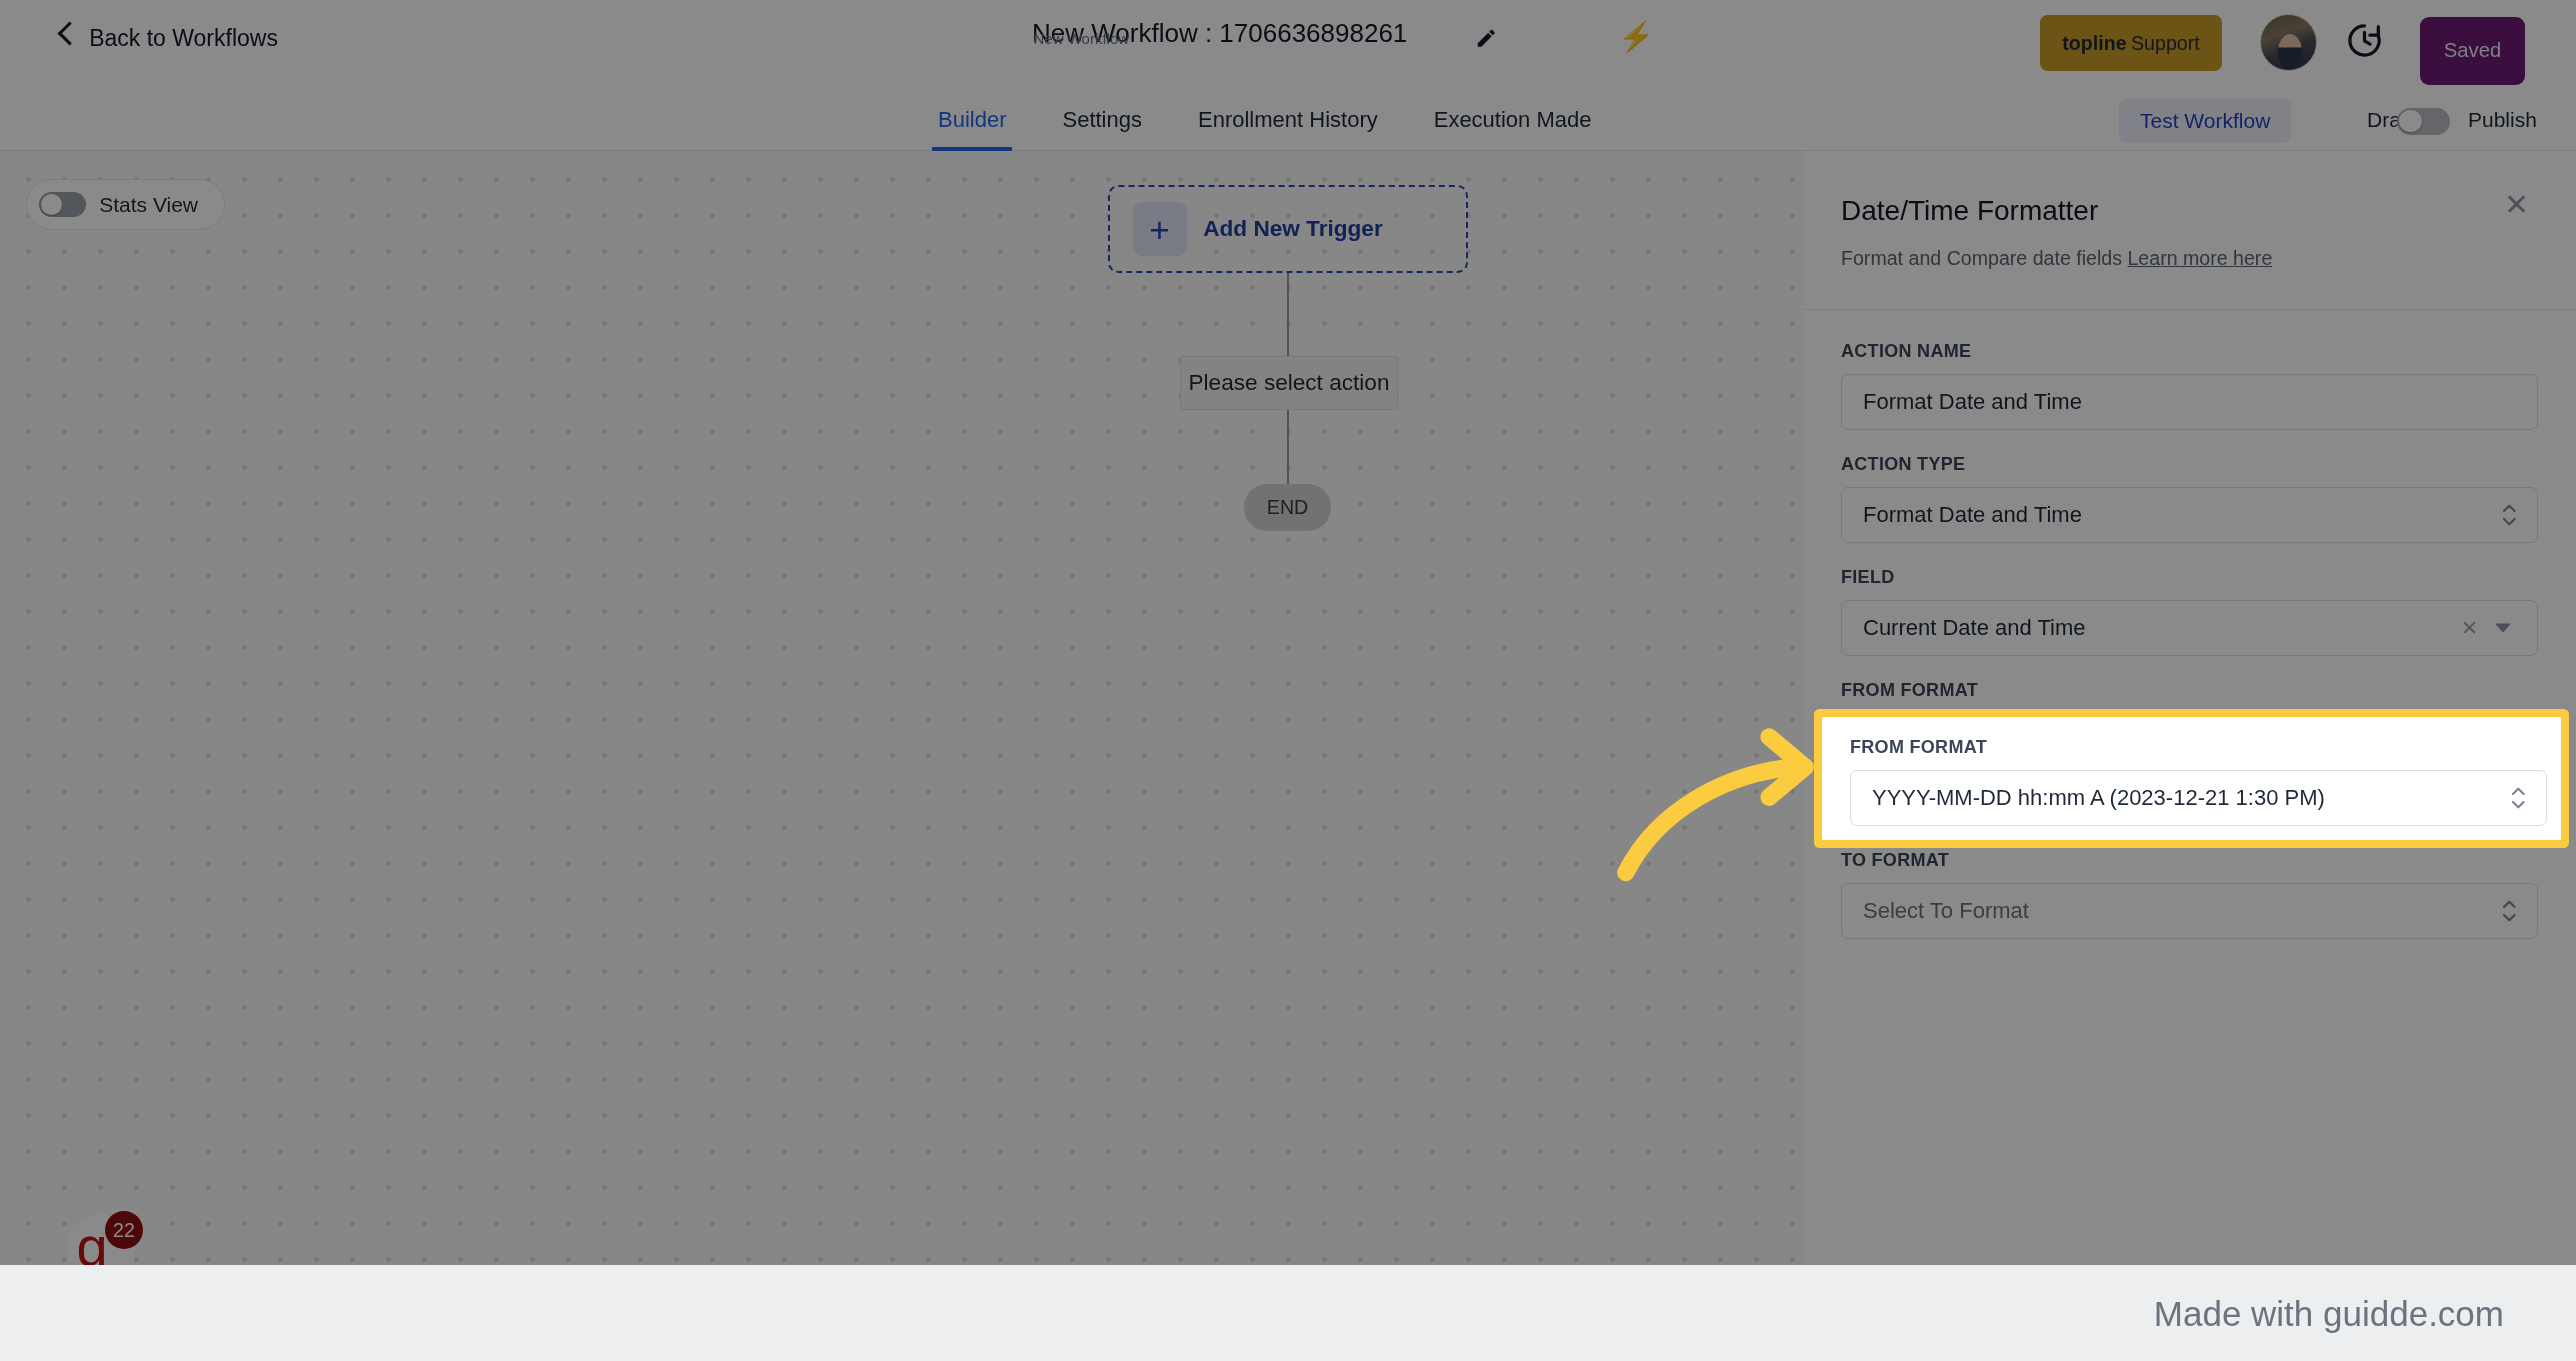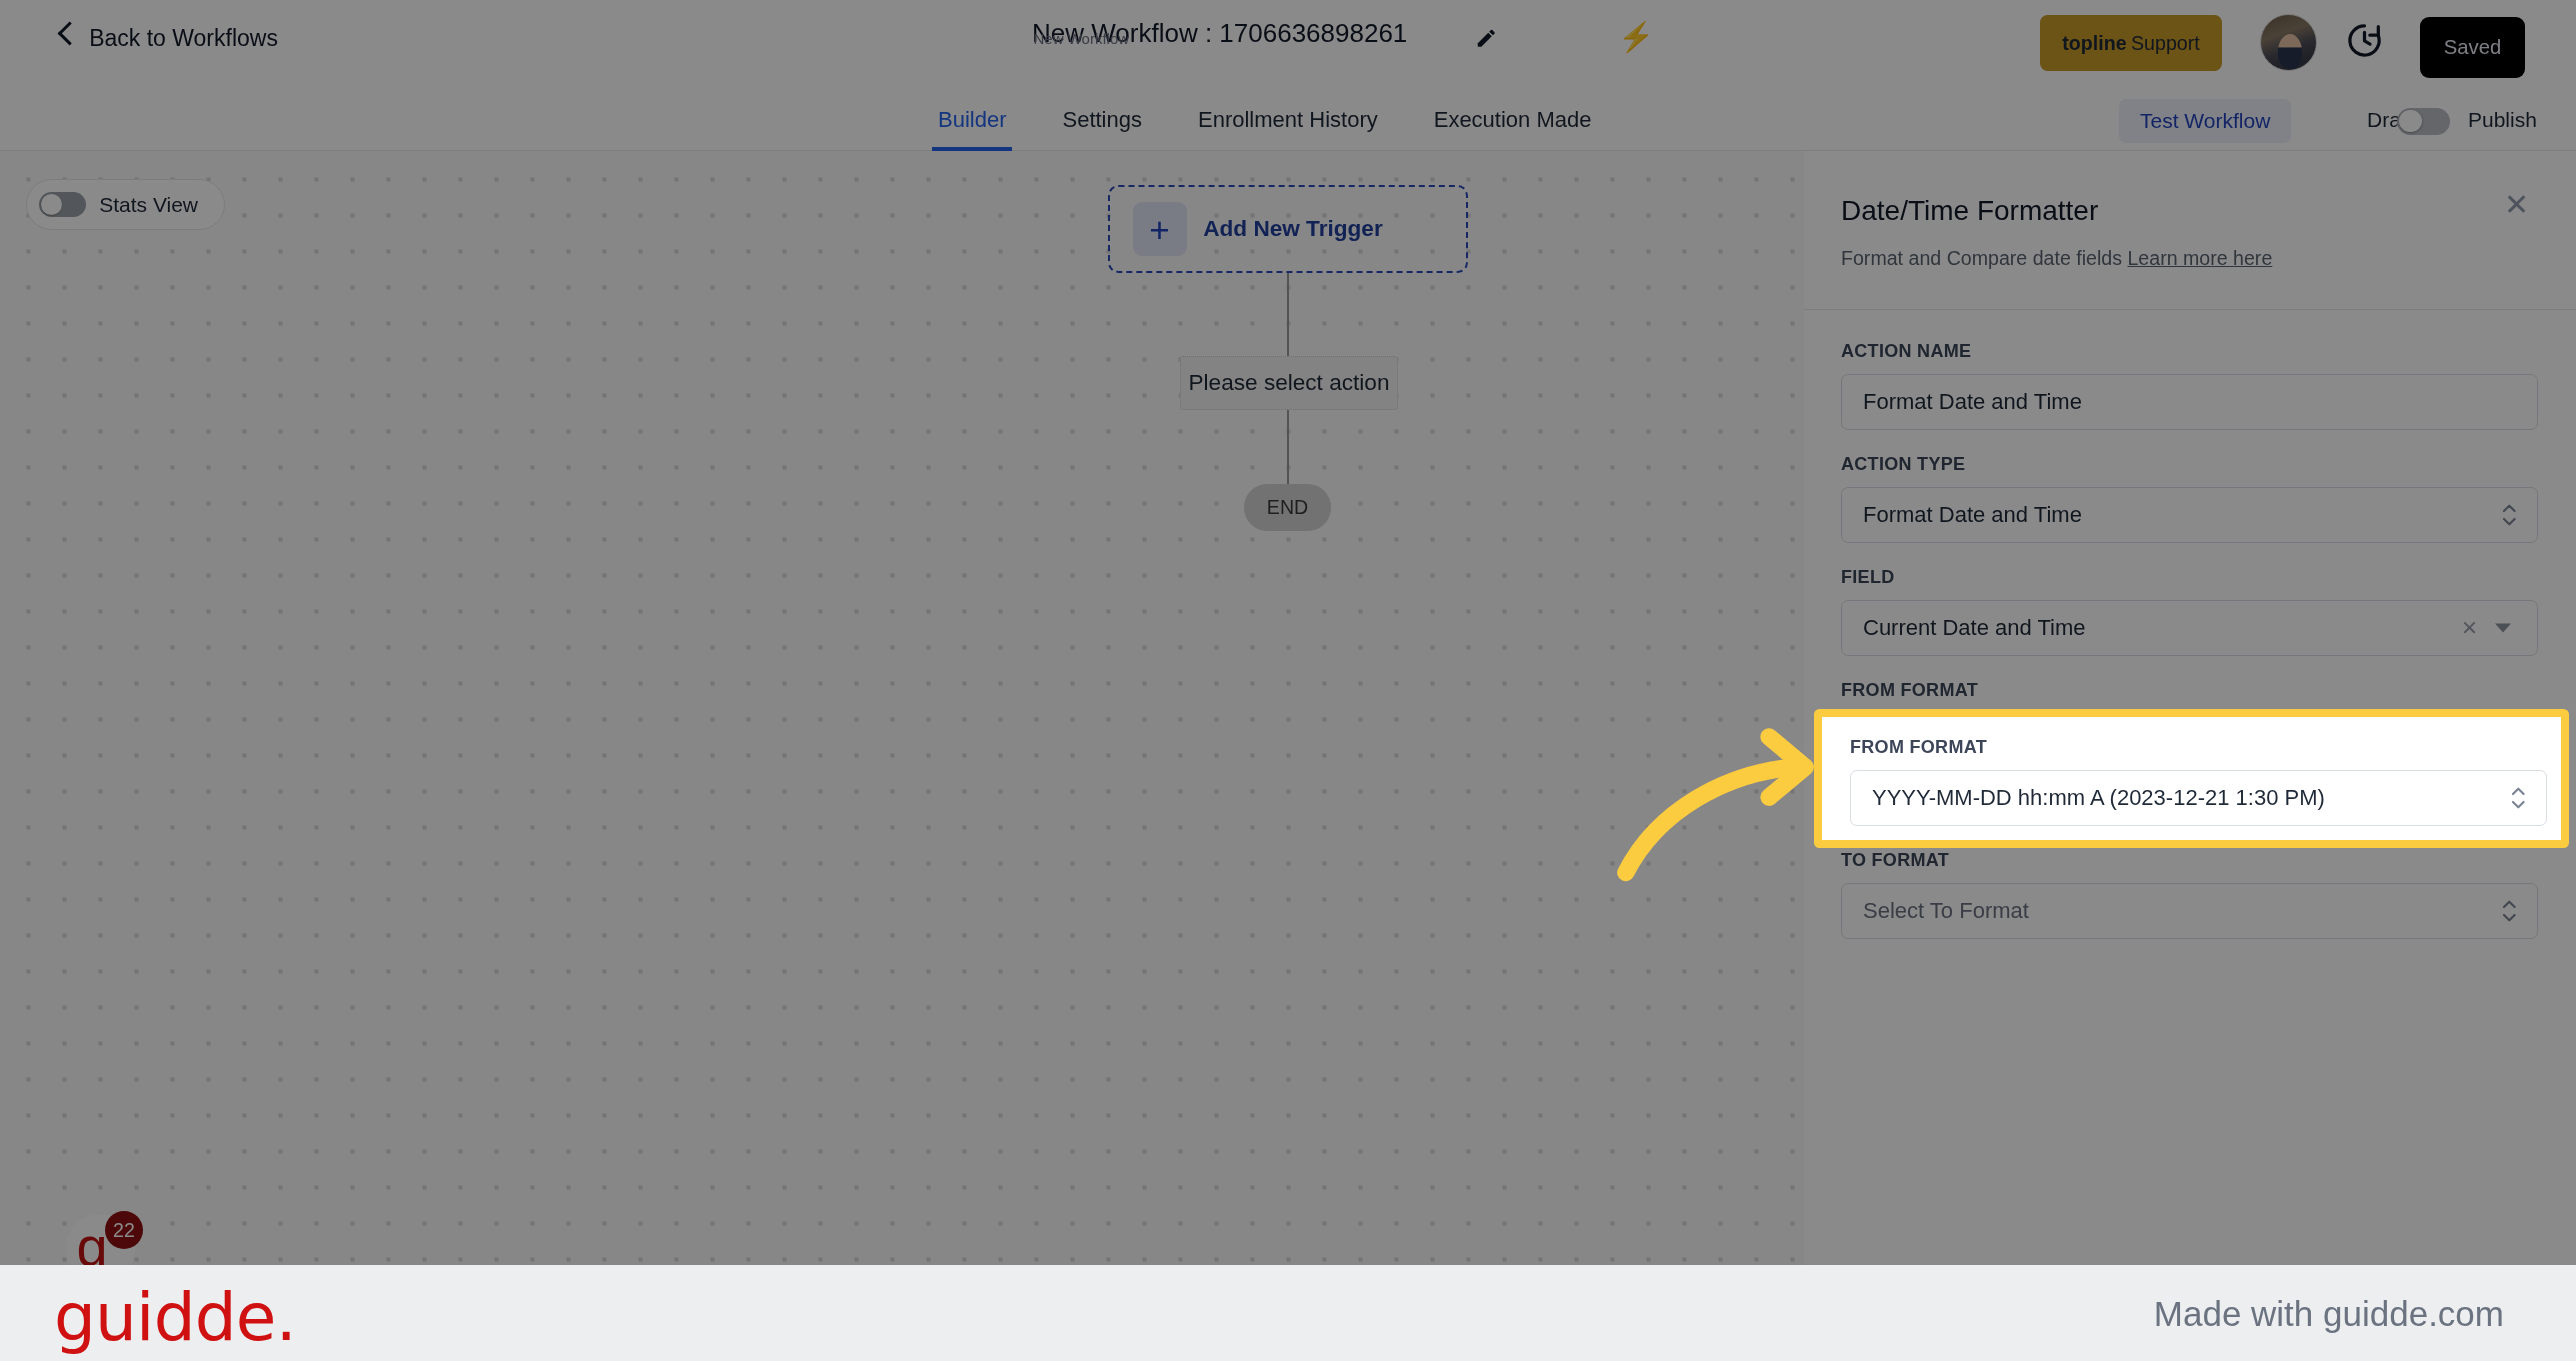--- a/index.html
+++ b/index.html
@@ -51,22 +51,22 @@
     background:linear-gradient(160deg,#6b5a4a 0%, #8a7a66 35%, #4a4a55 60%, #2e3340 100%);
     border:1.5px solid #d8d8d8; overflow:hidden;
   }
   .avatar::after{
     content:""; position:absolute; left:16.6px; top:19.6px; width:24px; height:35px;
     border-radius:50% 50% 44% 44%;
     background:linear-gradient(180deg,#e5c3a6 0%, #e5c3a6 38%, #2b3550 39%, #2b3550 100%);
   }
   .history-icon { position:absolute; left:2345px; top:21px; width:39px; height:39px; cursor:pointer; }
   .saved-btn {
-    position:absolute; left:2420px; top:16.6px; width:105px; height:61px;
-    background:#000000; border-radius:9px; color:#e8eaf4; font-size:20.3px;
+    position:absolute; left:2420px; top:16.6px; width:105px; height:68px;
+    background:#701a75; border-radius:9px; color:#e8eaf4; font-size:20.3px;
     display:flex; align-items:center; justify-content:center; cursor:pointer;
   }
 
   
   .tabbar {
     position:absolute; left:0; top:88px; width:2576px; height:63px;
     background:#ffffff; border-bottom:0.8px solid #e5e7eb;
   }
   .tabs { position:absolute; left:910px; top:0; height:63px; display:flex; gap:0; }
   .tab {
@@ -396,18 +396,17 @@
     </div>
 
     <svg class="arrow-svg" viewBox="0 0 520 330">
       <path d="M208 258 C 250 176, 340 126, 432 118" fill="none" stroke="#FBCB40" stroke-width="23" stroke-linecap="round"></path>
       <path d="M398 78 L 446 118 L 398 158" fill="none" stroke="#FBCB40" stroke-width="23" stroke-linecap="round" stroke-linejoin="round"></path>
     </svg>
 
   </div>
 
   <div class="footer">
-    <div class="guidde-logo">guidde.</div>
     <div class="made-with">Made with guidde.com</div>
   </div>
 
 </div>
 
 
 </body></html>

